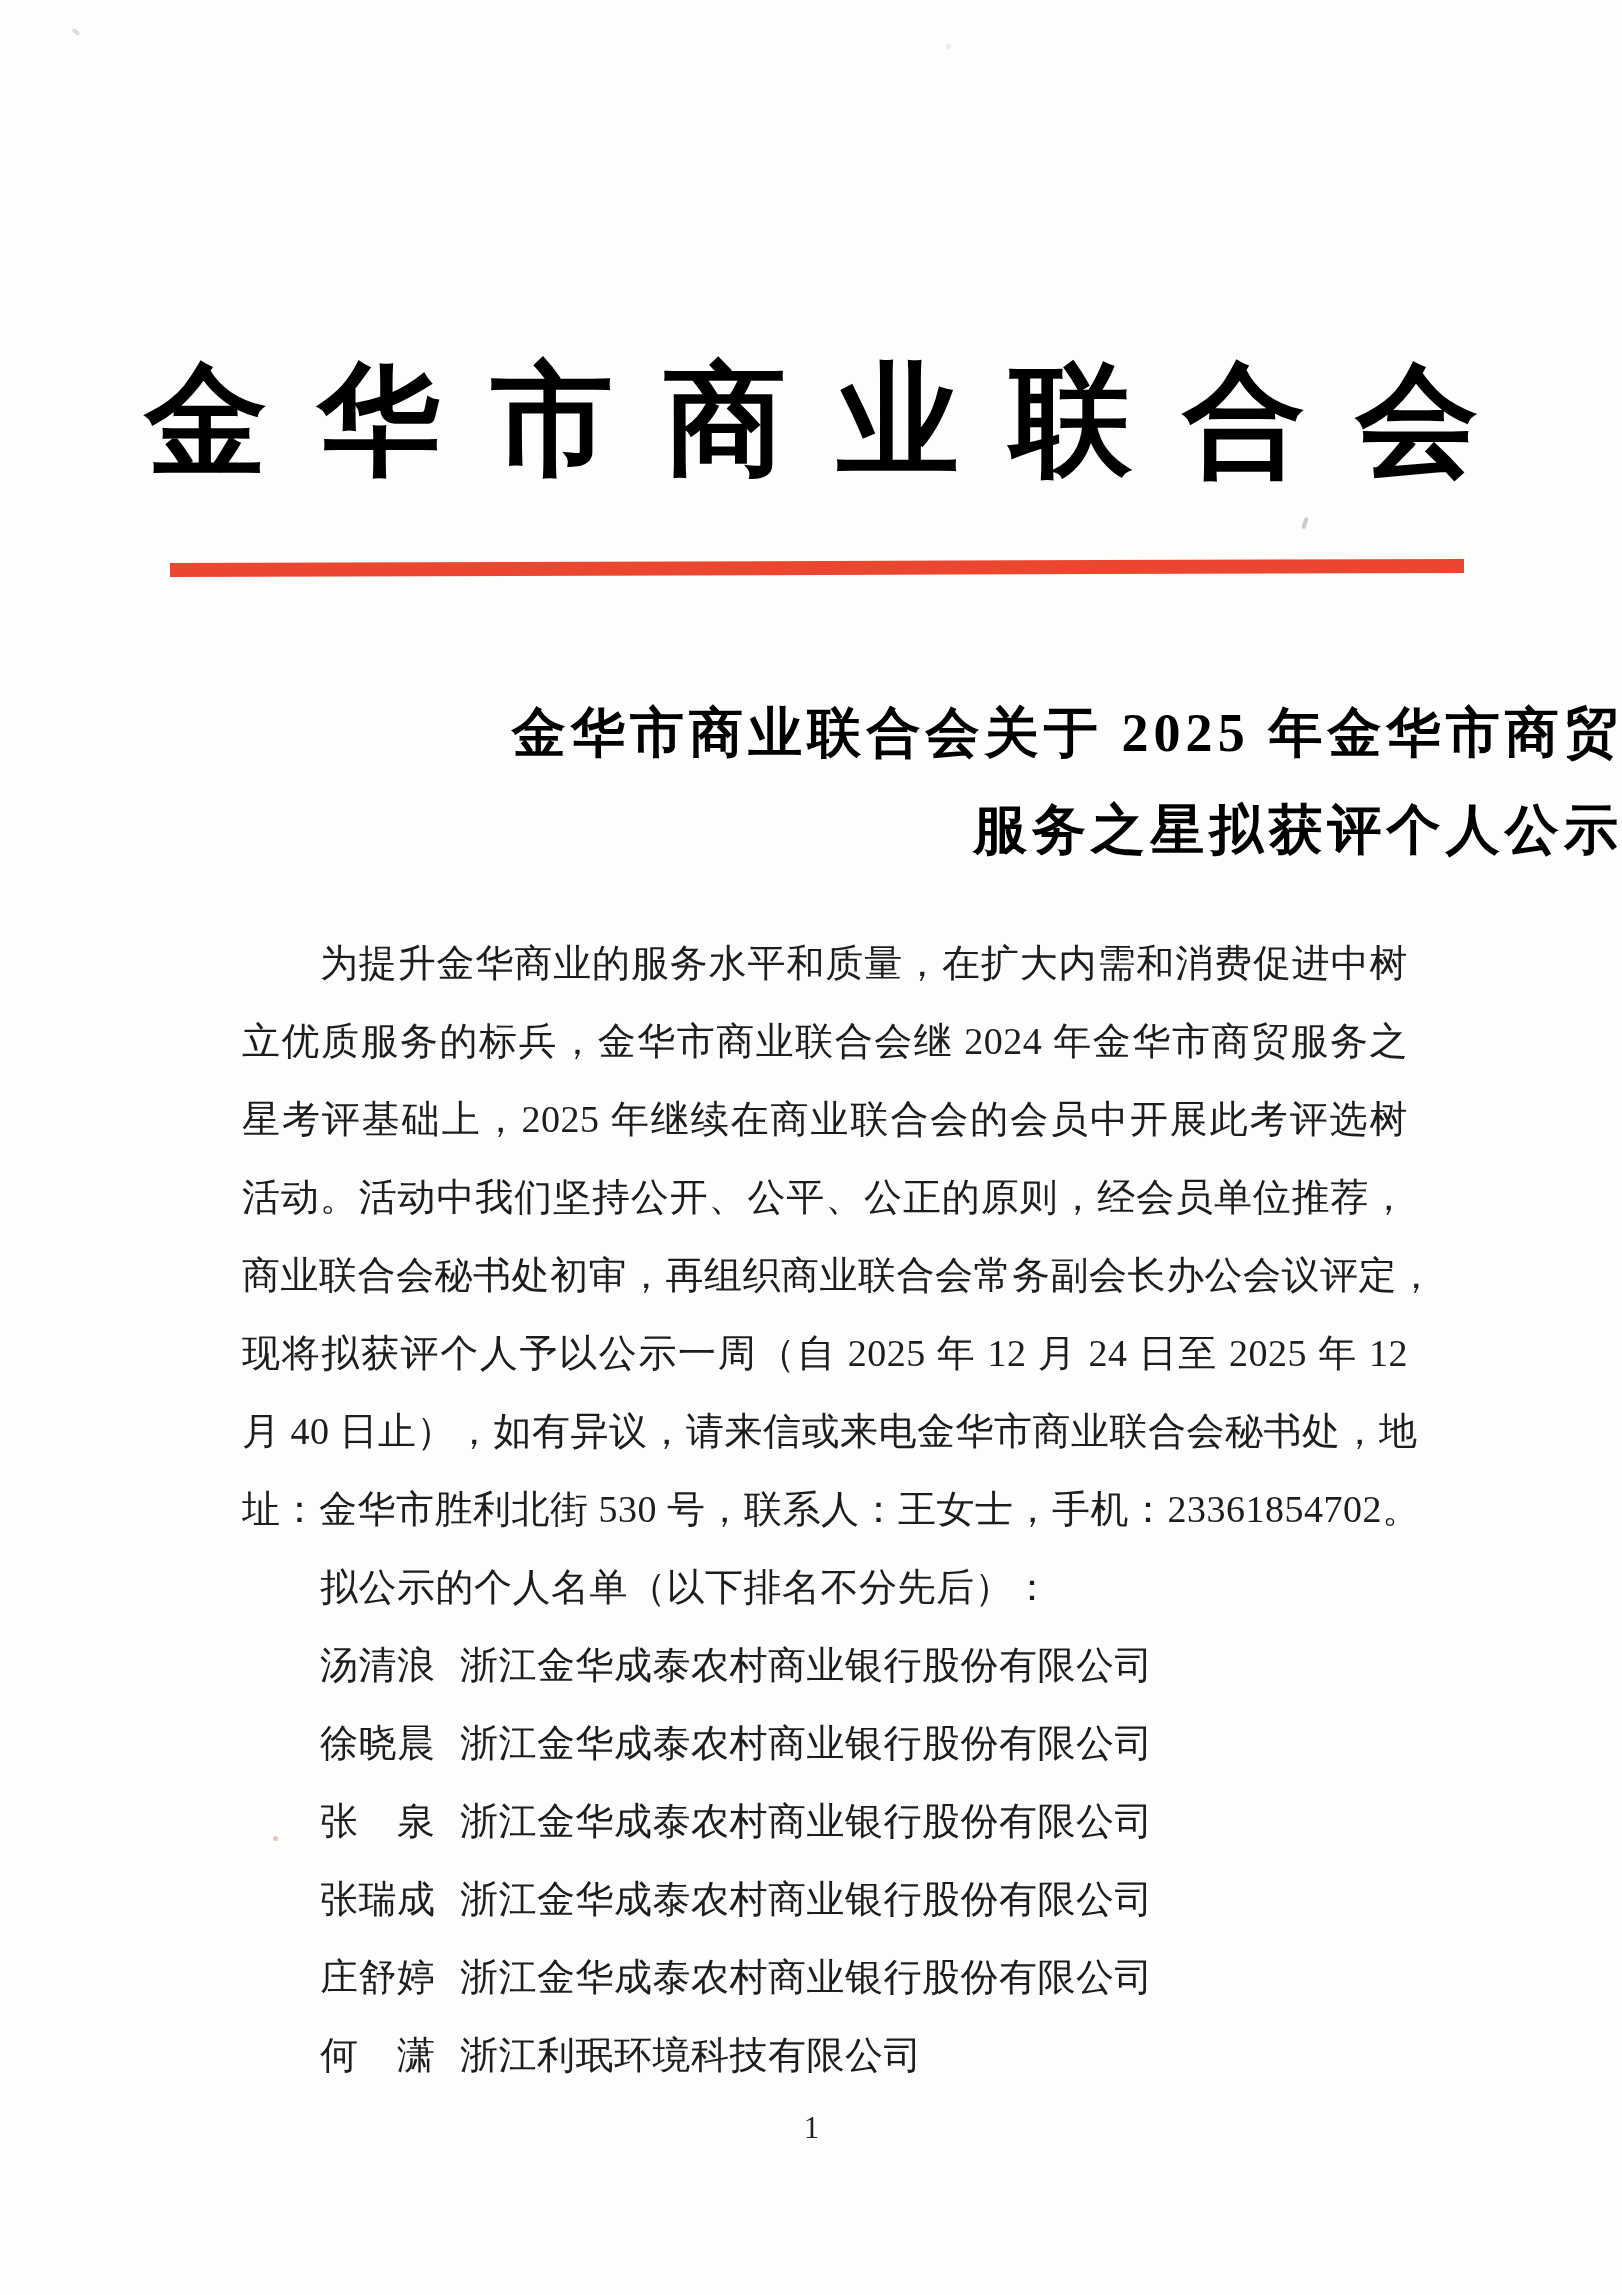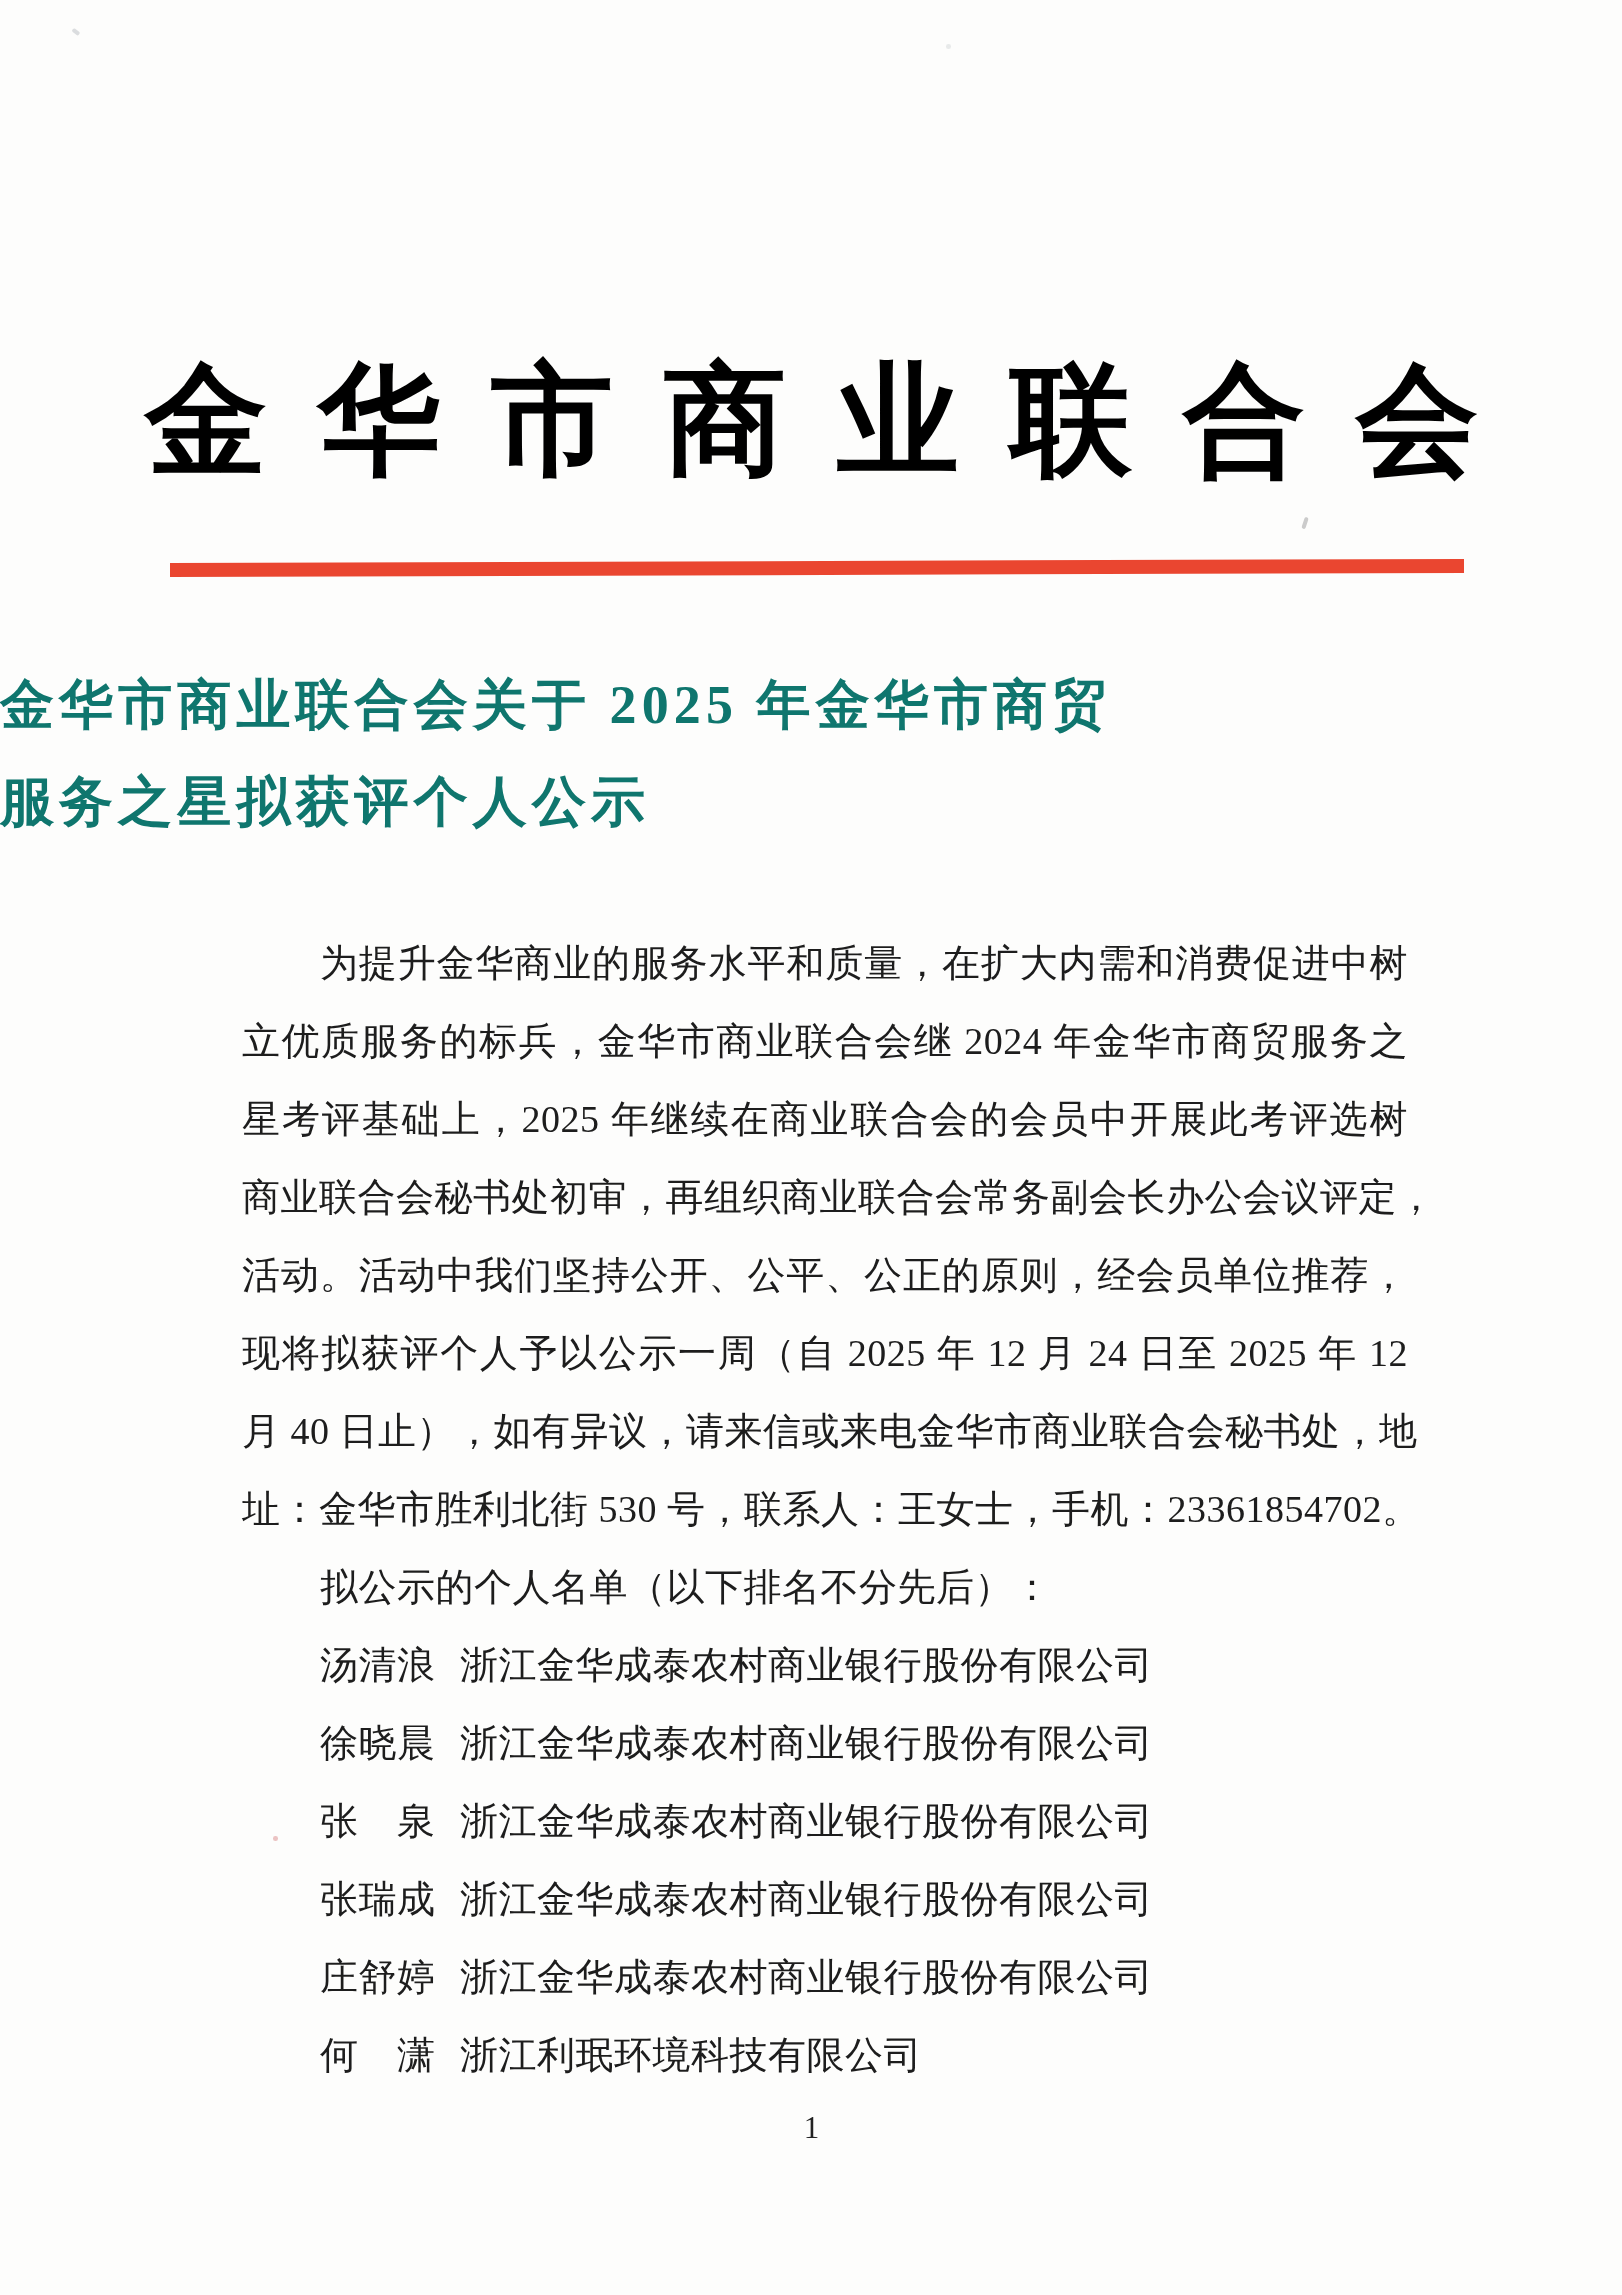--- a/index.html
+++ b/index.html
@@ -44,29 +44,29 @@
     top: 561px;
     width: 1294px;
     height: 14px;
     background: #ea4630;
     transform: rotate(-0.18deg);
   }
 
   
   .doc-title {
     position: absolute;
-    top: 657px;
+    top: 685px;
     left: 0;
     right: 0;
-    text-align: left;
+    text-align: right;
     font-size: 54px;
     font-weight: bold;
     line-height: 97px;
     letter-spacing: 5.1px;
-    color: #0f766e;
+    color: #000000;
     white-space: nowrap;
   }
 
   
   .body-block {
     position: absolute;
     left: 242px;
     top: 924px;
     width: 1166px;
     font-size: 38px;
@@ -136,22 +136,22 @@
 
   <div class="doc-title">
     <div>金华市商业联合会关于 2025 年金华市商贸</div>
     <div>服务之星拟获评个人公示</div>
   </div>
 
   <div class="body-block">
     <div class="p-line first-indent">为提升金华商业的服务水平和质量，在扩大内需和消费促进中树</div>
     <div class="p-line">立优质服务的标兵，金华市商业联合会继 2024 年金华市商贸服务之</div>
     <div class="p-line">星考评基础上，2025 年继续在商业联合会的会员中开展此考评选树</div>
+    <div class="p-line">活动。活动中我们坚持公开、公平、公正的原则，经会员单位推荐，</div>
     <div class="p-line">商业联合会秘书处初审，再组织商业联合会常务副会长办公会议评定，</div>
-    <div class="p-line">活动。活动中我们坚持公开、公平、公正的原则，经会员单位推荐，</div>
     <div class="p-line">现将拟获评个人予以公示一周（自 2025 年 12 月 24 日至 2025 年 12</div>
     <div class="p-line">月 40 日止），如有异议，请来信或来电金华市商业联合会秘书处，地</div>
     <div class="p-line">址：金华市胜利北街 530 号，联系人：王女士，手机：23361854702。</div>
 
     <div class="intro-line">拟公示的个人名单（以下排名不分先后）：</div>
 
     <div class="award-row">
       <span class="award-name">汤清浪</span>
       <span class="award-company">浙江金华成泰农村商业银行股份有限公司</span>
     </div>

